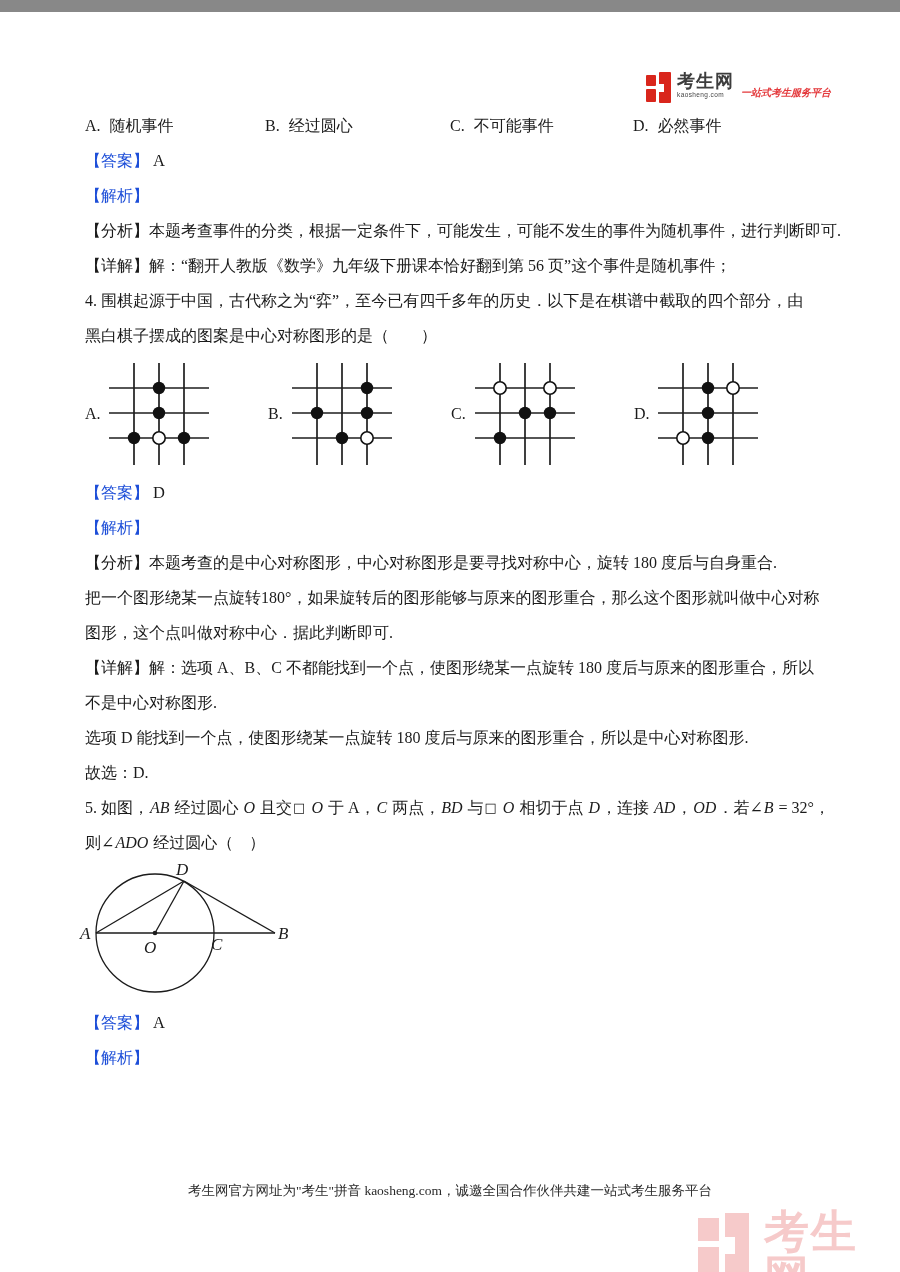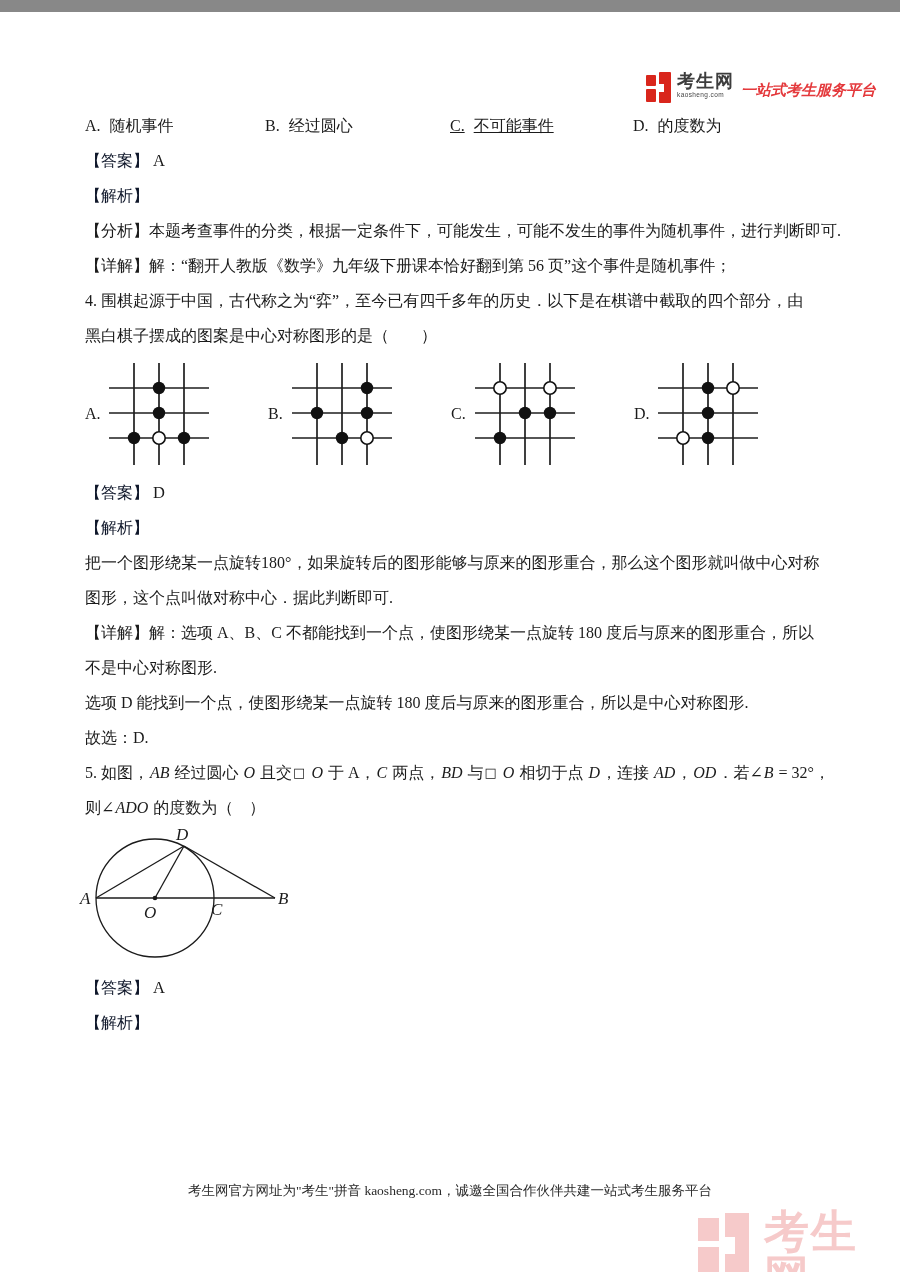--- a/index.html
+++ b/index.html
@@ -15,31 +15,31 @@
   
   .brand{position:absolute;left:646px;top:60px;display:flex;align-items:flex-start;}
   .brand-icon{position:relative;width:27px;height:31px;flex:0 0 auto;}
   .brand-icon .b1{position:absolute;left:0;top:3px;width:10px;height:11px;background:#d9261c;border-radius:1px;}
   .brand-icon .b2{position:absolute;left:0;top:17px;width:10px;height:13px;background:#d9261c;border-radius:1px;}
   .brand-icon .b3{position:absolute;left:13px;top:0;width:12px;height:31px;background:#d9261c;border-radius:1px;}
   .brand-icon .notch{position:absolute;left:13px;top:12px;width:5px;height:8px;background:#ffffff;}
   .brand-textcol{margin-left:4px;display:flex;flex-direction:column;line-height:1;}
   .brand-name{font-family:"Liberation Sans","DejaVu Sans",sans-serif;font-weight:bold;font-size:18px;color:#3d3d3d;letter-spacing:1px;}
   .brand-domain{font-family:"Liberation Sans","DejaVu Sans",sans-serif;font-size:6.5px;color:#444;margin-top:2px;letter-spacing:.4px;}
-  .brand-tagline{font-family:"Liberation Sans","DejaVu Sans",sans-serif;font-weight:bold;font-style:italic;font-size:15px;color:#e4393c;align-self:flex-end;margin-left:7px;margin-bottom:3px;white-space:nowrap;}
+  .brand-tagline{font-family:"Liberation Sans","DejaVu Sans",sans-serif;font-weight:bold;font-style:italic;font-size:10px;color:#e4393c;align-self:flex-end;margin-left:7px;margin-bottom:3px;white-space:nowrap;}
   
   .content{position:absolute;left:85px;top:96px;width:760px;font-size:16px;}
   .ln{height:35px;line-height:35px;white-space:nowrap;}
-  .blab{color:#0f172a;}
+  .blab{color:#1d4ed8;}
   .ans{margin-left:4px;font-size:16.5px;}
   .opts .opt{display:inline-block;}
   .opts .okey{margin-right:9px;}
   .opts .w1{width:180px;}
   .opts .w2{width:185px;}
-  .opts .w3{width:183px;text-decoration:underline;}
+  .opts .w3{width:183px;}
   .m{font-style:italic;padding:0 1px;}
   .box{font-family:"DejaVu Sans",sans-serif;font-size:13px;position:relative;top:-1px;padding:0 1px;}
   
   .go-row{display:flex;align-items:center;margin:8px 0;height:106px;}
   .go-fig{display:flex;align-items:center;width:183px;flex:0 0 auto;}
   .go-fig:last-child{width:auto;}
   .go-label{width:22px;flex:0 0 auto;}
   
   .circle-fig{margin-left:-15px;height:145px;}
   .fig-text{font-family:"Liberation Serif","DejaVu Serif",serif;font-style:italic;font-size:17px;fill:#1b1b1b;}
@@ -70,21 +70,21 @@
     <div class="brand-textcol">
       <span class="brand-name">考生网</span>
       <span class="brand-domain">kaosheng.com</span>
     </div>
     <span class="brand-tagline">一站式考生服务平台</span>
   </div>
 
   <div class="content">
 
     <div class="ln opts">
-      <span class="opt w1"><span class="okey">A.</span><span>随机事件</span></span><span class="opt w2"><span class="okey">B.</span><span>经过圆心</span></span><span class="opt w3"><span class="okey">C.</span><span>不可能事件</span></span><span class="opt"><span class="okey">D.</span><span>的度数为</span></span>
+      <span class="opt w1"><span class="okey">A.</span><span>随机事件</span></span><span class="opt w2"><span class="okey">B.</span><span>经过圆心</span></span><span class="opt w3"><span class="okey">C.</span><span>不可能事件</span></span><span class="opt"><span class="okey">D.</span><span>必然事件</span></span>
     </div>
     <div class="ln"><span class="blab">【答案】</span><span class="ans">A</span></div>
     <div class="ln"><span class="blab">【解析】</span></div>
     <div class="ln">【分析】本题考查事件的分类，根据一定条件下，可能发生，可能不发生的事件为随机事件，进行判断即可.</div>
     <div class="ln">【详解】解：“翻开人教版《数学》九年级下册课本恰好翻到第 56 页”这个事件是随机事件；</div>
 
     <div class="ln">4. 围棋起源于中国，古代称之为“弈”，至今已有四千多年的历史．以下是在棋谱中截取的四个部分，由</div>
     <div class="ln">黑白棋子摆成的图案是中心对称图形的是（　　）</div>
 
     <div class="go-row" id="go-row">
@@ -149,29 +149,30 @@
             <circle cx="77" cy="27" r="6.2" fill="#fff" stroke="#111" stroke-width="1.6"></circle>
             <circle cx="52" cy="52" r="6.2" fill="#111"></circle>
             <circle cx="27" cy="77" r="6.2" fill="#fff" stroke="#111" stroke-width="1.6"></circle>
             <circle cx="52" cy="77" r="6.2" fill="#111"></circle>
           </svg>
         </div>
       </div>
 
     <div class="ln"><span class="blab">【答案】</span><span class="ans">D</span></div>
     <div class="ln"><span class="blab">【解析】</span></div>
+    <div class="ln">【分析】本题考查的是中心对称图形，中心对称图形是要寻找对称中心，旋转 180 度后与自身重合.</div>
     <div class="ln">把一个图形绕某一点旋转180°，如果旋转后的图形能够与原来的图形重合，那么这个图形就叫做中心对称</div>
     <div class="ln">图形，这个点叫做对称中心．据此判断即可.</div>
     <div class="ln">【详解】解：选项 A、B、C 不都能找到一个点，使图形绕某一点旋转 180 度后与原来的图形重合，所以</div>
     <div class="ln">不是中心对称图形.</div>
     <div class="ln">选项 D 能找到一个点，使图形绕某一点旋转 180 度后与原来的图形重合，所以是中心对称图形.</div>
     <div class="ln">故选：D.</div>
 
     <div class="ln"><span>5. 如图，</span><span class="m">AB</span><span> 经过圆心 </span><span class="m">O</span><span> 且交</span><span class="box">□</span><span> </span><span class="m">O</span><span> 于 A，</span><span class="m">C</span><span> 两点，</span><span class="m">BD</span><span> 与</span><span class="box">□</span><span> </span><span class="m">O</span><span> 相切于点 </span><span class="m">D</span><span>，连接 </span><span class="m">AD</span><span>，</span><span class="m">OD</span><span>．若∠</span><span class="m">B</span><span> = 32°，</span></div>
-    <div class="ln"><span>则∠</span><span class="m">ADO</span><span> 的度数为（　）</span></div>
+    <div class="ln"><span>则∠</span><span class="m">ADO</span><span> 经过圆心（　）</span></div>
 
     <div class="circle-fig">
       <svg width="250" height="145" viewBox="0 0 250 145">
         <circle cx="85" cy="73" r="59" fill="none" stroke="#1b1b1b" stroke-width="1.3"></circle>
         <line x1="26" y1="73" x2="205" y2="73" stroke="#1b1b1b" stroke-width="1.3"></line>
         <line x1="26" y1="73" x2="114" y2="21" stroke="#1b1b1b" stroke-width="1.3"></line>
         <line x1="85" y1="73" x2="114" y2="21" stroke="#1b1b1b" stroke-width="1.3"></line>
         <line x1="114" y1="21" x2="205" y2="73" stroke="#1b1b1b" stroke-width="1.3"></line>
         <circle cx="85" cy="73" r="2.3" fill="#1b1b1b"></circle>
         <text class="fig-text" x="106" y="15">D</text>

